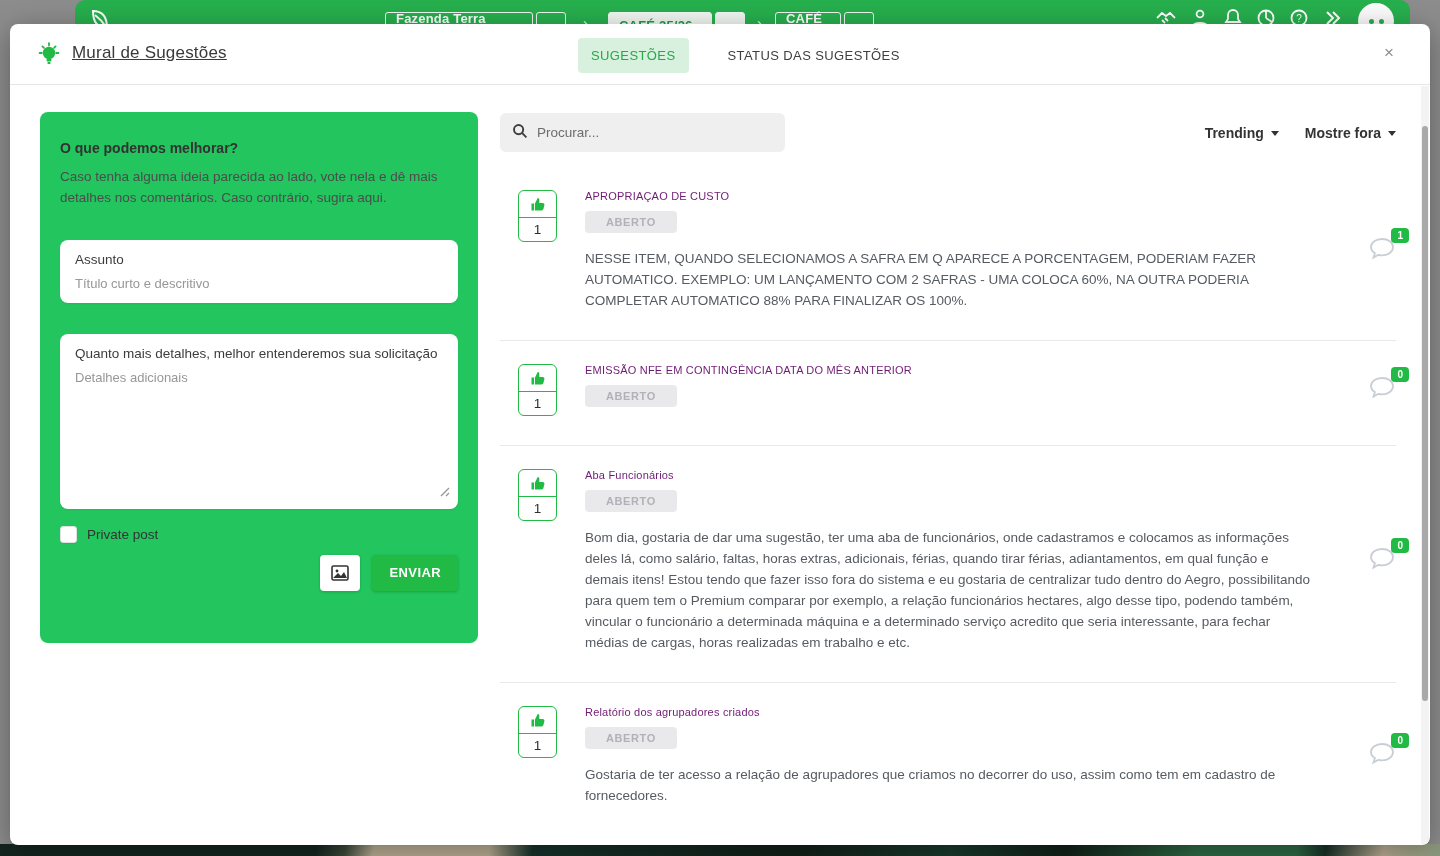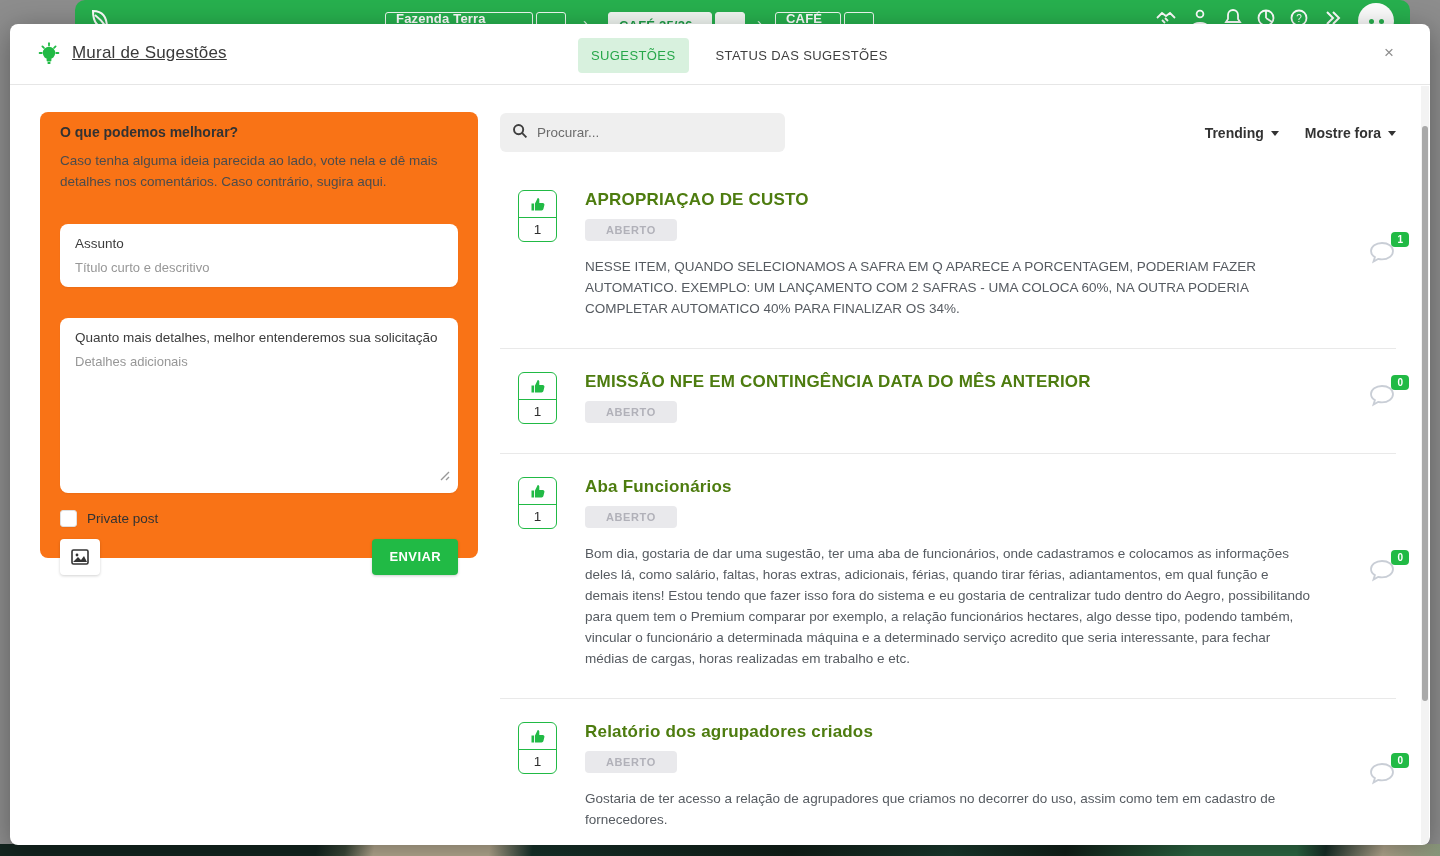--- a/index.html
+++ b/index.html
@@ -36,43 +36,43 @@
 
   
   .modal { position:absolute; left:10px; top:24px; width:1420px; height:821px;
     background:#fff; border-radius:8px; box-shadow:0 6px 30px rgba(0,0,0,.35);
     z-index:5; overflow:hidden; }
 
   .modal-header { position:relative; height:61px; border-bottom:1px solid #e6e6e6; }
   .bulb { position:absolute; left:24px; top:16px; }
   .modal-title { position:absolute; left:62px; top:19px; font-size:17px; color:#3a3a3a;
     font-weight:500; letter-spacing:.2px;text-decoration:underline; }
-  .tabs { position:absolute; left:568px; top:14px; display:flex; align-items:center; gap:14px;justify-content:center; }
+  .tabs { position:absolute; left:568px; top:14px; display:flex; align-items:center; gap:26px;justify-content:center; }
   .tab { font-size:13px; letter-spacing:.4px; padding:10px 13px; border-radius:4px;
     color:#3f3f3f; cursor:pointer; white-space:nowrap; }
   .tab.active { background:#d8f1de; color:#27a74a; }
   .close-x { position:absolute; right:36px; top:20px; font-size:17px; color:#8e8e8e;
     cursor:pointer; line-height:1; }
 
   
-  .form-panel { position:absolute; left:30px; top:88px; width:438px; height:446px;
-    background:#f97316; border-radius:8px; padding:12px 20px; }
+  .form-panel { position:absolute; left:30px; top:88px; width:438px; height:531px;
+    background:#22c55e; border-radius:8px; padding:28px 20px; }
   .form-heading { font-size:14px; font-weight:bold; color:#323232; margin-bottom:11px; }
   .form-desc { font-size:13.5px; color:#4c4c4c; line-height:1.55; }
   .input-card { background:#fff; border-radius:8px; box-shadow:0 1px 2px rgba(0,0,0,.06);
     padding:12px 15px; margin-top:31px; position:relative; }
   .input-label { font-size:13.5px; color:#3c3c3c; }
   .input-placeholder { font-size:13px; color:#979797; margin-top:9px; }
   .textarea-card { min-height:175px; }
   .resize-handle { position:absolute; right:8px; bottom:8px; }
   .checkbox-row { display:flex; align-items:center; gap:10px; margin-top:17px; }
   .checkbox { width:17px; height:17px; background:#fff; border:1px solid #e0e0e0;
     border-radius:3px; box-shadow:0 1px 1px rgba(0,0,0,.05); cursor:pointer; }
   .checkbox-label { font-size:13.5px; color:#333; }
-  .form-actions { display:flex; justify-content:space-between; align-items:center; gap:12px; margin-top:12px; }
+  .form-actions { display:flex; justify-content:flex-end; align-items:center; gap:12px; margin-top:12px; }
   .img-btn { width:40px; height:36px; background:#fff; border:none; border-radius:4px;
     box-shadow:0 1px 3px rgba(0,0,0,.18); display:flex; align-items:center;
     justify-content:center; cursor:pointer; }
   .submit-btn { height:36px; padding:0 17px; background:#21ba45; color:#fff; border:none;
     border-radius:4px; font-size:13px; font-weight:bold; letter-spacing:.4px;
     box-shadow:0 1px 3px rgba(0,0,0,.2); cursor:pointer; font-family:inherit; }
 
   
   .list-area { position:absolute; left:490px; top:89px; right:34px; }
   .list-toolbar { display:flex; align-items:center; justify-content:space-between; }
@@ -91,21 +91,21 @@
   .item { display:flex; padding:23px 0 29px; border-bottom:1px solid #e9e9e9; }
   .item:first-child { padding-top:18px; }
   .item:last-child { border-bottom:none; }
   .vote-box { width:39px; border:1.5px solid #21ba45; border-radius:6px; margin-left:18px;
     align-self:flex-start; overflow:hidden; cursor:pointer; flex:none; background:#fff; }
   .vote-up { height:27px; display:flex; align-items:center; justify-content:center;
     border-bottom:1.5px solid #21ba45; }
   .vote-count { height:23px; display:flex; align-items:center; justify-content:center;
     font-size:13.5px; color:#2f2f2f; }
   .item-body { flex:1; margin-left:28px; margin-right:20px; }
-  .item-title { font-size:17px; font-weight:bold; color:#4d7c0f; letter-spacing:.2px; }
+  .item-title { font-size:11px; font-weight:normal; color:#701a75; letter-spacing:.2px; }
   .status-badge { display:inline-block; margin-top:9px; background:#e9e9ec; color:#b1b1b9;
     font-size:11px; font-weight:bold; letter-spacing:.6px; padding:5px 21px; border-radius:4px; }
   .item-desc { margin-top:15px; font-size:13.5px; color:#565b61; line-height:21px; }
   .comment-col { width:64px; flex:none; display:flex; align-items:center; justify-content:flex-end; }
   .comment-wrap { position:relative; cursor:pointer; }
   .comment-badge { position:absolute; top:-9px; right:-13px; background:#21ba45; color:#fff;
     font-size:10px; font-weight:bold; padding:2px 6px; border-radius:4px; min-width:8px;
     text-align:center; }
 
   
@@ -283,21 +283,21 @@
           <div class="vote-up">
             <svg width="16" height="15" viewBox="0 0 16 15">
                 <path d="M1.5 6.5 h2.6 v7 H1.5 Z M5 13.5 h6.6 c.9 0 1.6-.6 1.8-1.4 l1-4.2 c.3-1-.5-2-1.6-2 H9.3 V2.6 C9.3 1.6 8.5 1 7.7 1 L5 6.5 Z" fill="#21ba45"></path>
               </svg>
           </div>
           <div class="vote-count">1</div>
         </div>
         <div class="item-body">
           <div class="item-title">APROPRIAÇAO DE CUSTO</div>
           <div class="status-badge">ABERTO</div>
-          <div class="item-desc">NESSE ITEM, QUANDO SELECIONAMOS A SAFRA EM Q APARECE A PORCENTAGEM, PODERIAM FAZER AUTOMATICO. EXEMPLO: UM LANÇAMENTO COM 2 SAFRAS - UMA COLOCA 60%, NA OUTRA PODERIA COMPLETAR AUTOMATICO 40% PARA FINALIZAR OS 34%.</div>
+          <div class="item-desc">NESSE ITEM, QUANDO SELECIONAMOS A SAFRA EM Q APARECE A PORCENTAGEM, PODERIAM FAZER AUTOMATICO. EXEMPLO: UM LANÇAMENTO COM 2 SAFRAS - UMA COLOCA 60%, NA OUTRA PODERIA COMPLETAR AUTOMATICO 88% PARA FINALIZAR OS 100%.</div>
         </div>
         <div class="comment-col">
           <div class="comment-wrap">
             <svg width="28" height="24" viewBox="0 0 28 24">
                 <path d="M14 2 C7.9 2 3 5.6 3 10 c0 2.5 1.5 4.7 3.9 6.1 L5.5 20.5 l4.6-2.6 c1.2.3 2.5.5 3.9.5 6.1 0 11-3.6 11-8.4 S20.1 2 14 2 Z" fill="none" stroke="#c9ced6" stroke-width="1.8"></path>
               </svg>
             <span class="comment-badge">1</span>
           </div>
         </div>
       </div>

